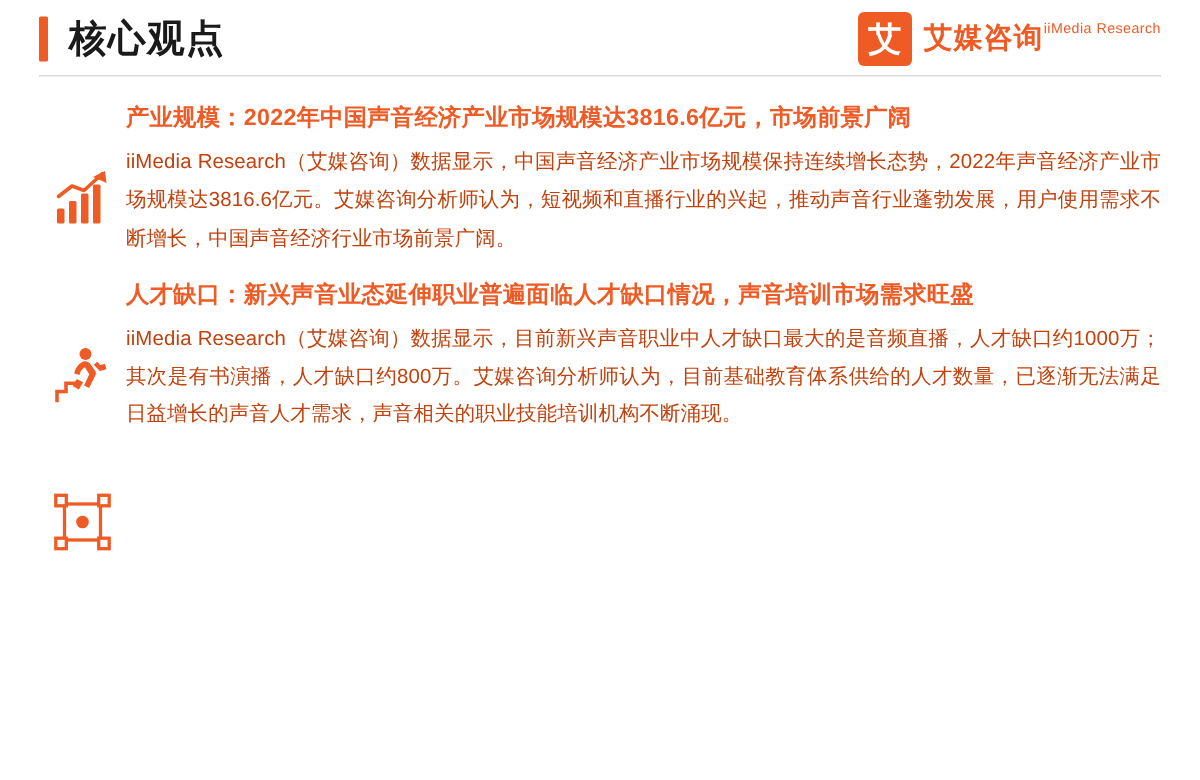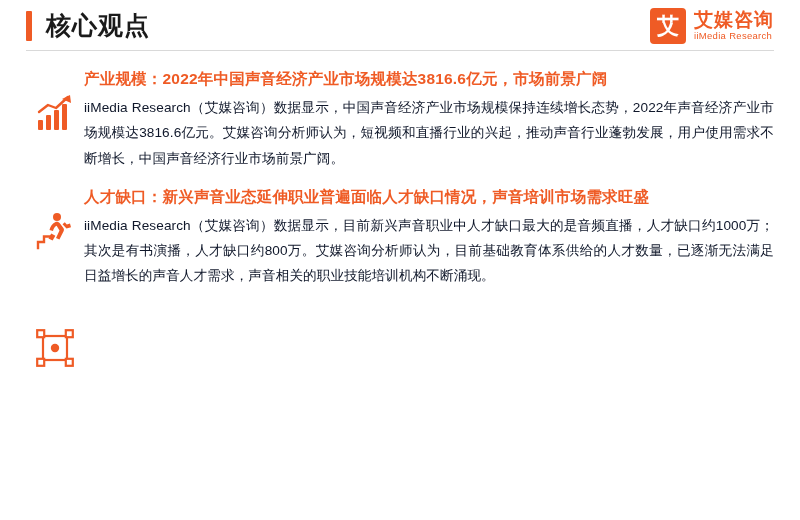--- a/index.html
+++ b/index.html
@@ -57,21 +57,21 @@
     color: #ffffff;
     font-size: 22px;
     font-weight: bold;
     display: flex;
     align-items: center;
     justify-content: center;
     line-height: 1;
   }
   .brand-text {
     display: flex;
-    flex-direction: column;
+    flex-direction: row;
     justify-content: center;
     line-height: 1.15;
   }
   .brand-cn {
     font-size: 19px;
     font-weight: bold;
     color: #ef5b25;
     letter-spacing: 1px;
   }
   .brand-en {
@@ -87,21 +87,21 @@
     height: 1px;
     background: #d9d9d9;
   }
 
   
   .content {
     padding: 16px 26px 0 26px;
   }
   .section {
     display: flex;
-    align-items: flex-start;
+    align-items: center;
     margin-bottom: 14px;
   }
   .icon-cell {
     width: 58px;
     min-width: 58px;
     display: flex;
     align-items: flex-start;
     justify-content: center;
     padding-top: 26px;
   }
@@ -112,21 +112,21 @@
     font-size: 15.5px;
     font-weight: bold;
     color: #ef5b25;
     line-height: 1.5;
     margin-bottom: 5px;
     letter-spacing: 0.2px;
   }
   .sec-text {
     font-size: 13.6px;
     line-height: 1.85;
-    color: #0f172a;
+    color: #c2410c;
     text-align: justify;
     letter-spacing: 0.1px;
   }
 
   
   svg { display: block; }
 </style>
 </head>
 <body>
 

